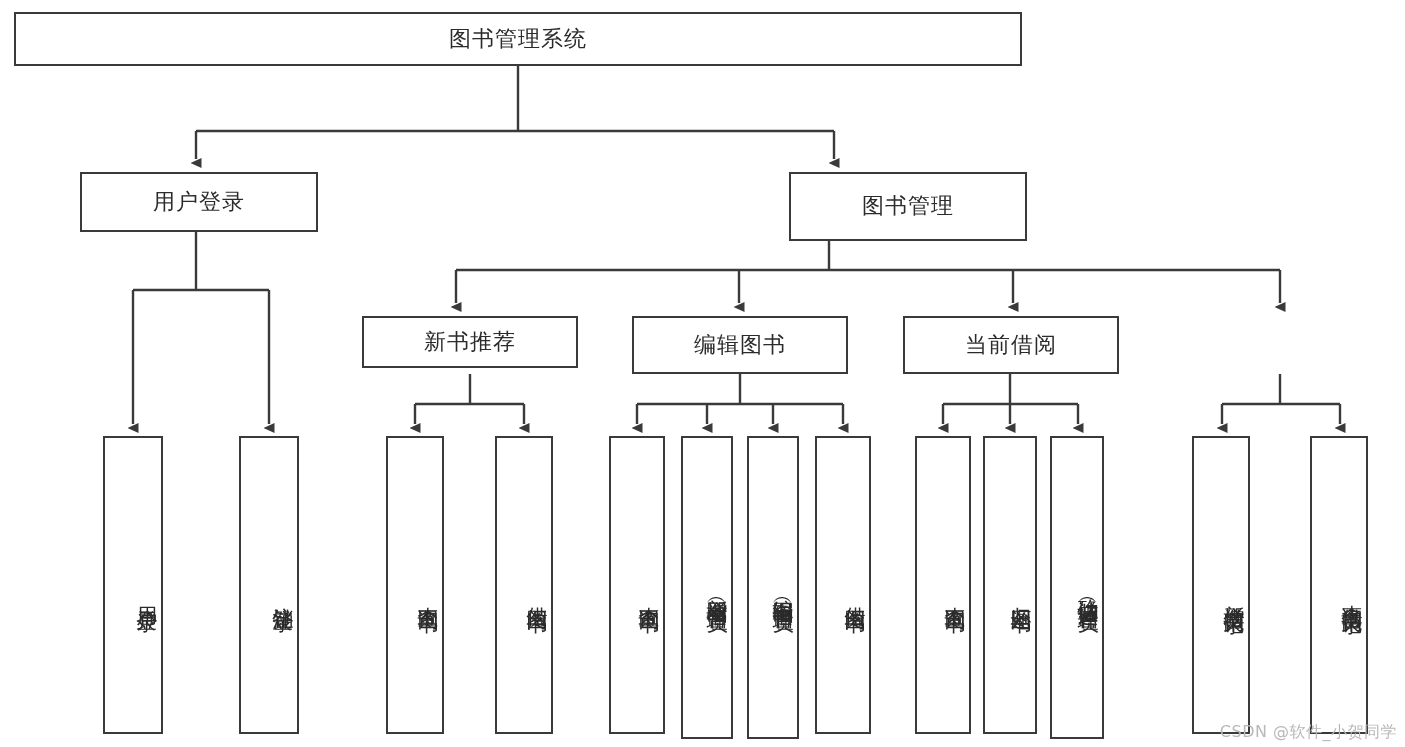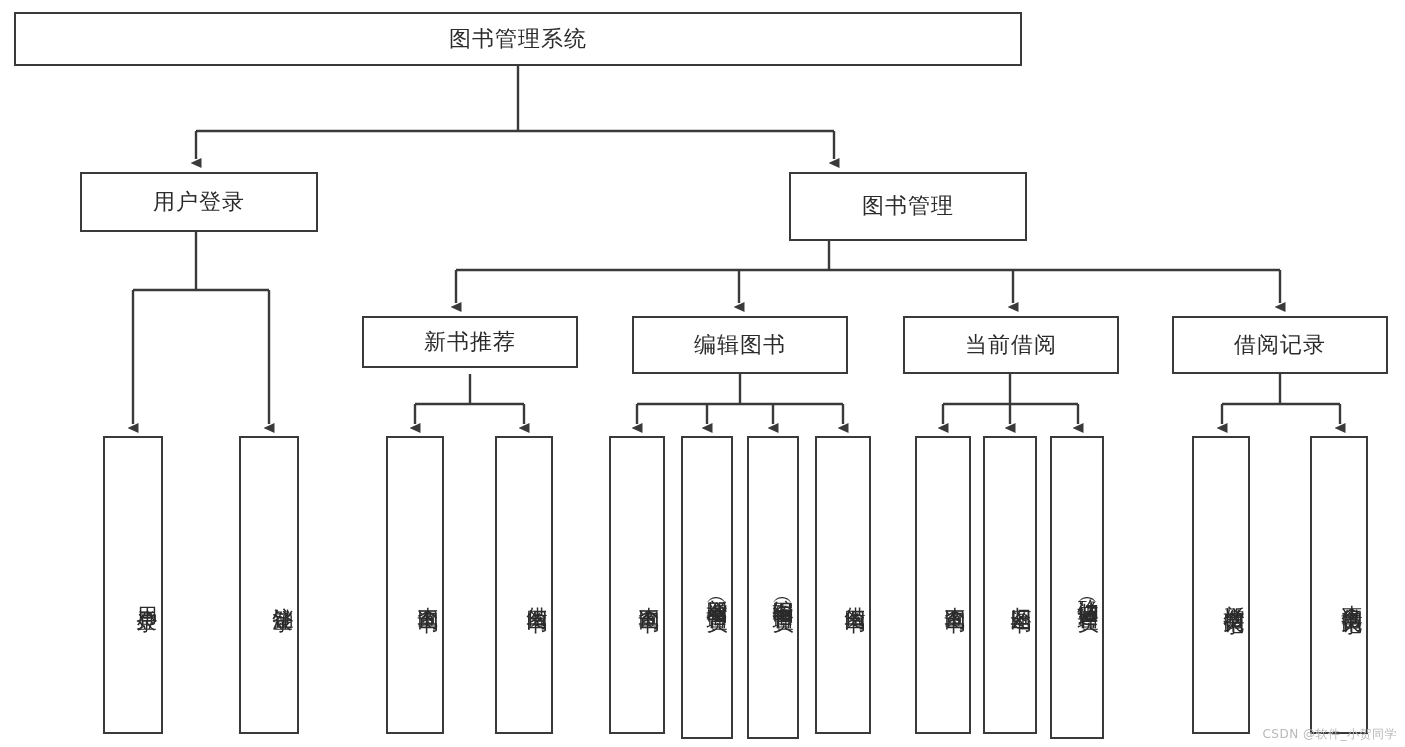--- a/index.html
+++ b/index.html
@@ -51,21 +51,21 @@
   .node.vert.topstart {
     padding-top: 6px;
   }
   .node-root {
     font-size: 22px;
   }
   #watermark {
     position: absolute;
     right: 8px;
     bottom: 4px;
-    font-size: 12px;
+    font-size: 16px;
     color: #b9b9b9;
     letter-spacing: 0.5px;
     white-space: nowrap;
     font-family: "DejaVu Sans", "Liberation Sans", sans-serif;
   }
 </style>
 </head>
 <body>
 
 <div id="canvas">
@@ -121,21 +121,20 @@
   </svg>
 
   <div class="node horiz node-root" style="left:14px; top:12px; width:1008px; height:54px;">图书管理系统</div>
 
   <div class="node horiz" style="left:80px; top:172px; width:238px; height:60px;">用户登录</div>
   <div class="node horiz" style="left:743px; top:172px; width:238px; height:69px;margin-left:46px;">图书管理</div>
 
   <div class="node horiz" style="left:362px; top:316px; width:216px; height:52px;">新书推荐</div>
   <div class="node horiz" style="left:632px; top:316px; width:216px; height:58px;">编辑图书</div>
   <div class="node horiz" style="left:903px; top:316px; width:216px; height:58px;">当前借阅</div>
-  <div class="node horiz" style="left:1172px; top:316px; width:216px; height:58px;">借阅记录</div>
 
   <div class="node vert" style="left:103px; top:436px; width:60px; height:298px;">用户登录</div>
   <div class="node vert" style="left:239px; top:436px; width:60px; height:298px;">注销登录</div>
 
   <div class="node vert" style="left:386px; top:436px; width:58px; height:298px;">查询图书</div>
   <div class="node vert" style="left:495px; top:436px; width:58px; height:298px;">借阅图书</div>
 
   <div class="node vert" style="left:609px; top:436px; width:56px; height:298px;">查询图书</div>
   <div class="node vert topstart" style="left:681px; top:436px; width:52px; height:303px;">新增图书（管理员）</div>
   <div class="node vert topstart" style="left:747px; top:436px; width:52px; height:303px;">编辑图书（管理员）</div>

